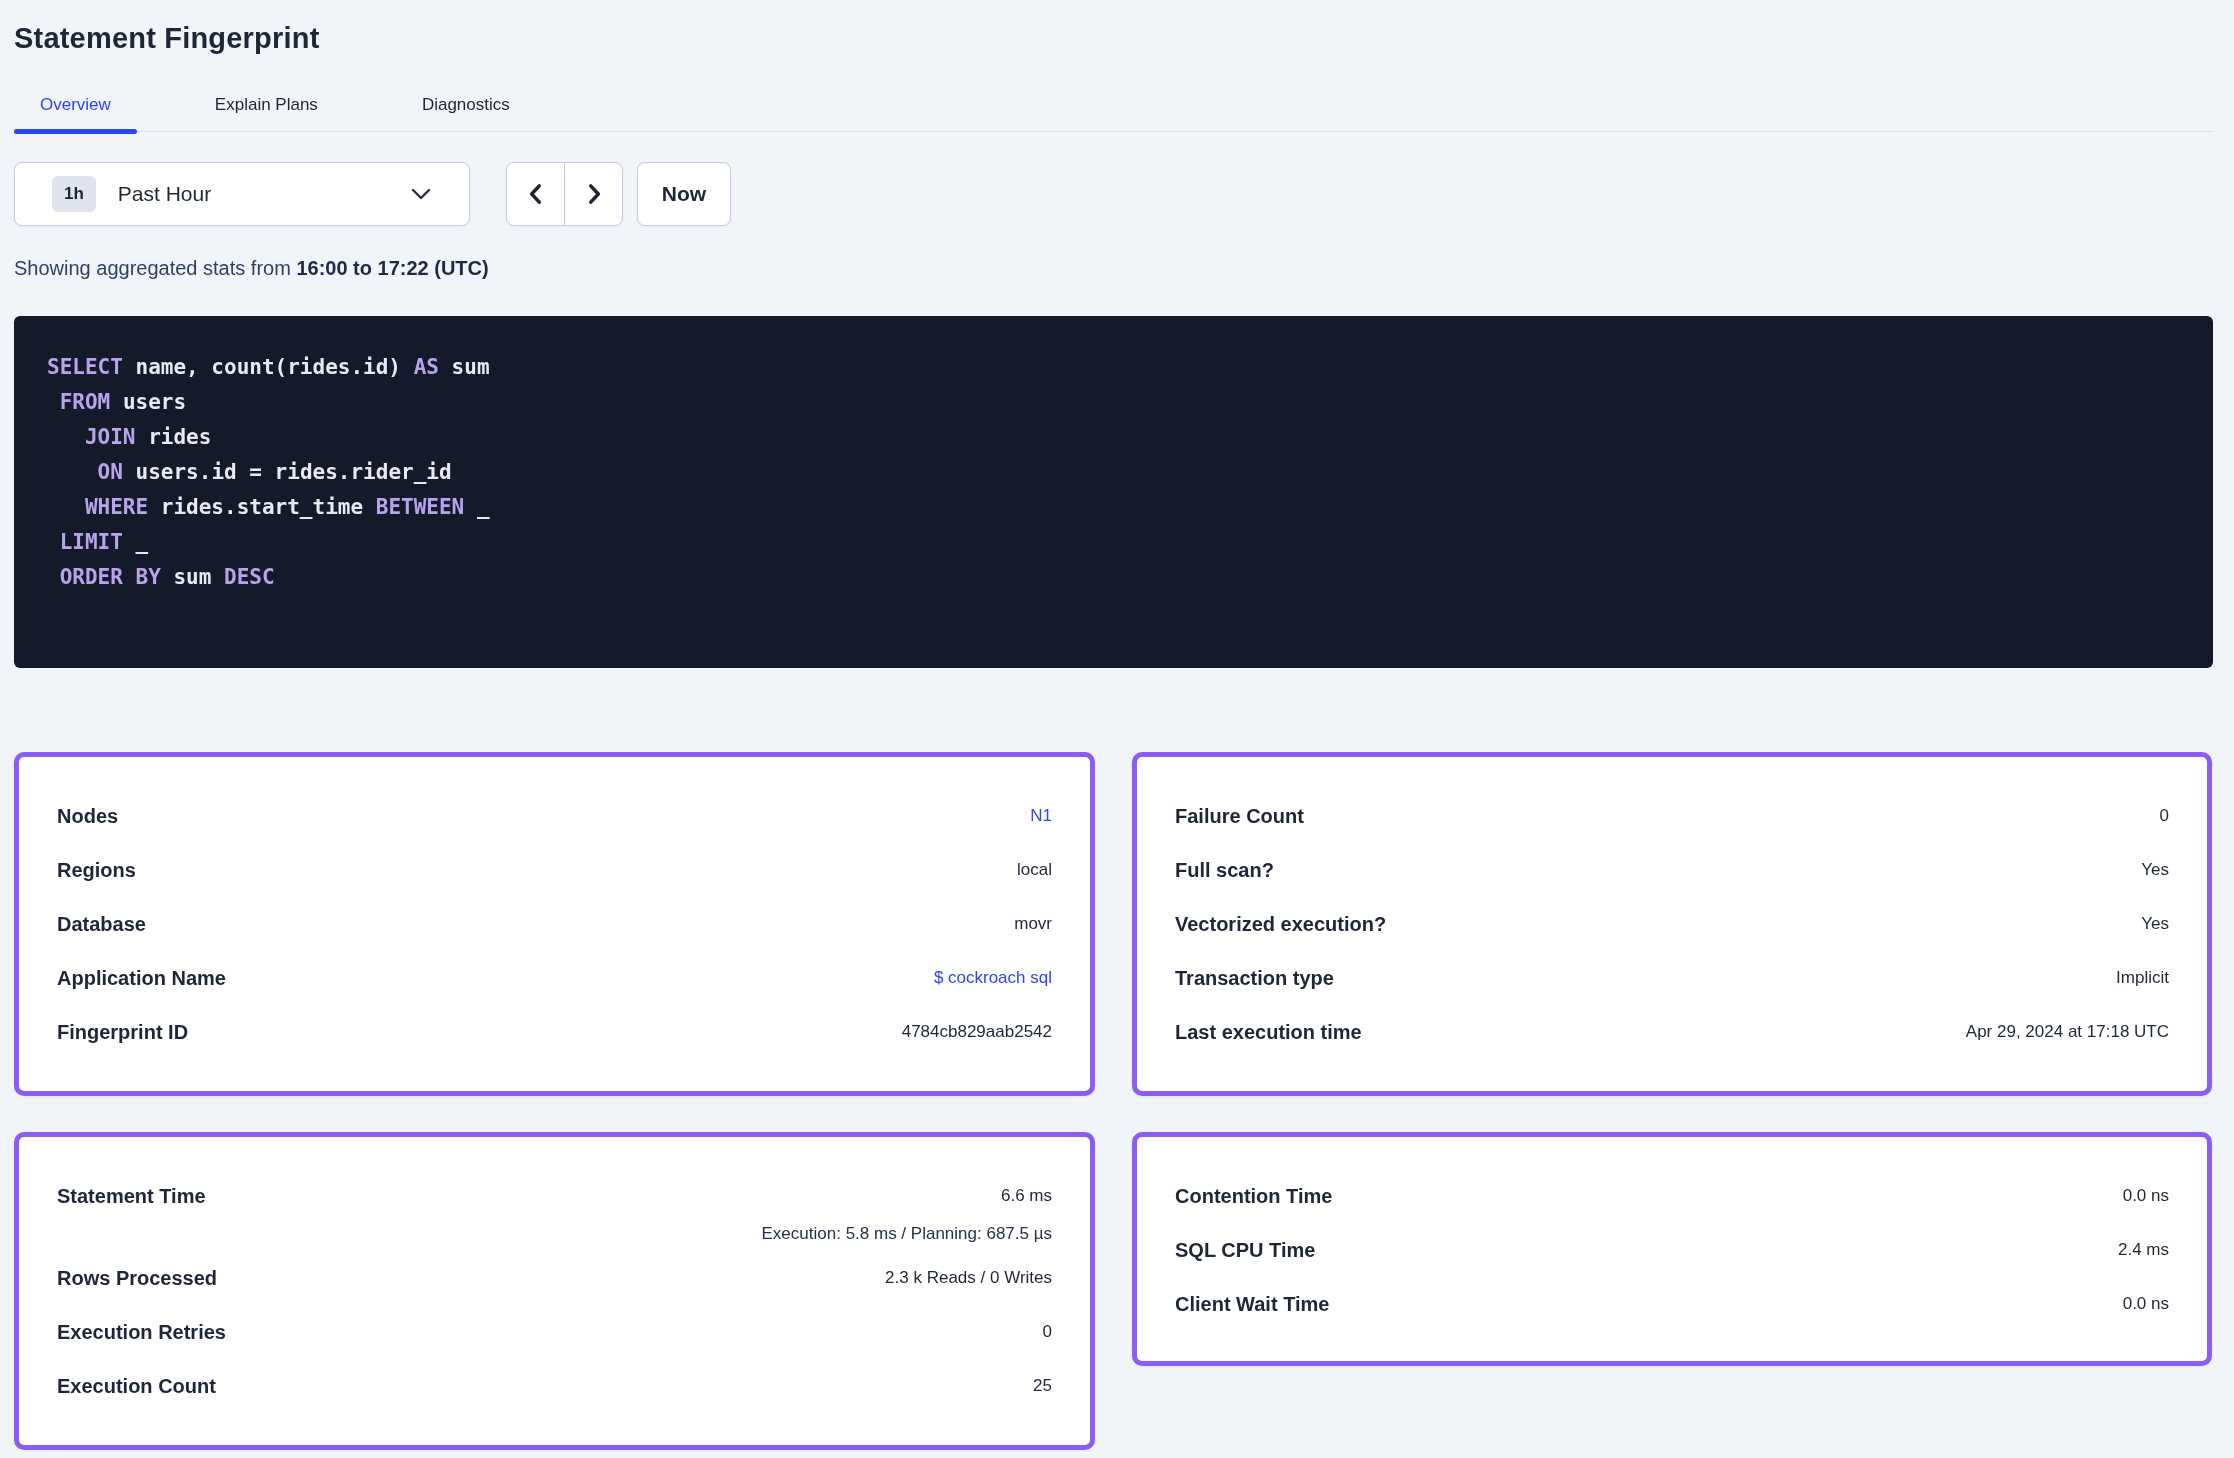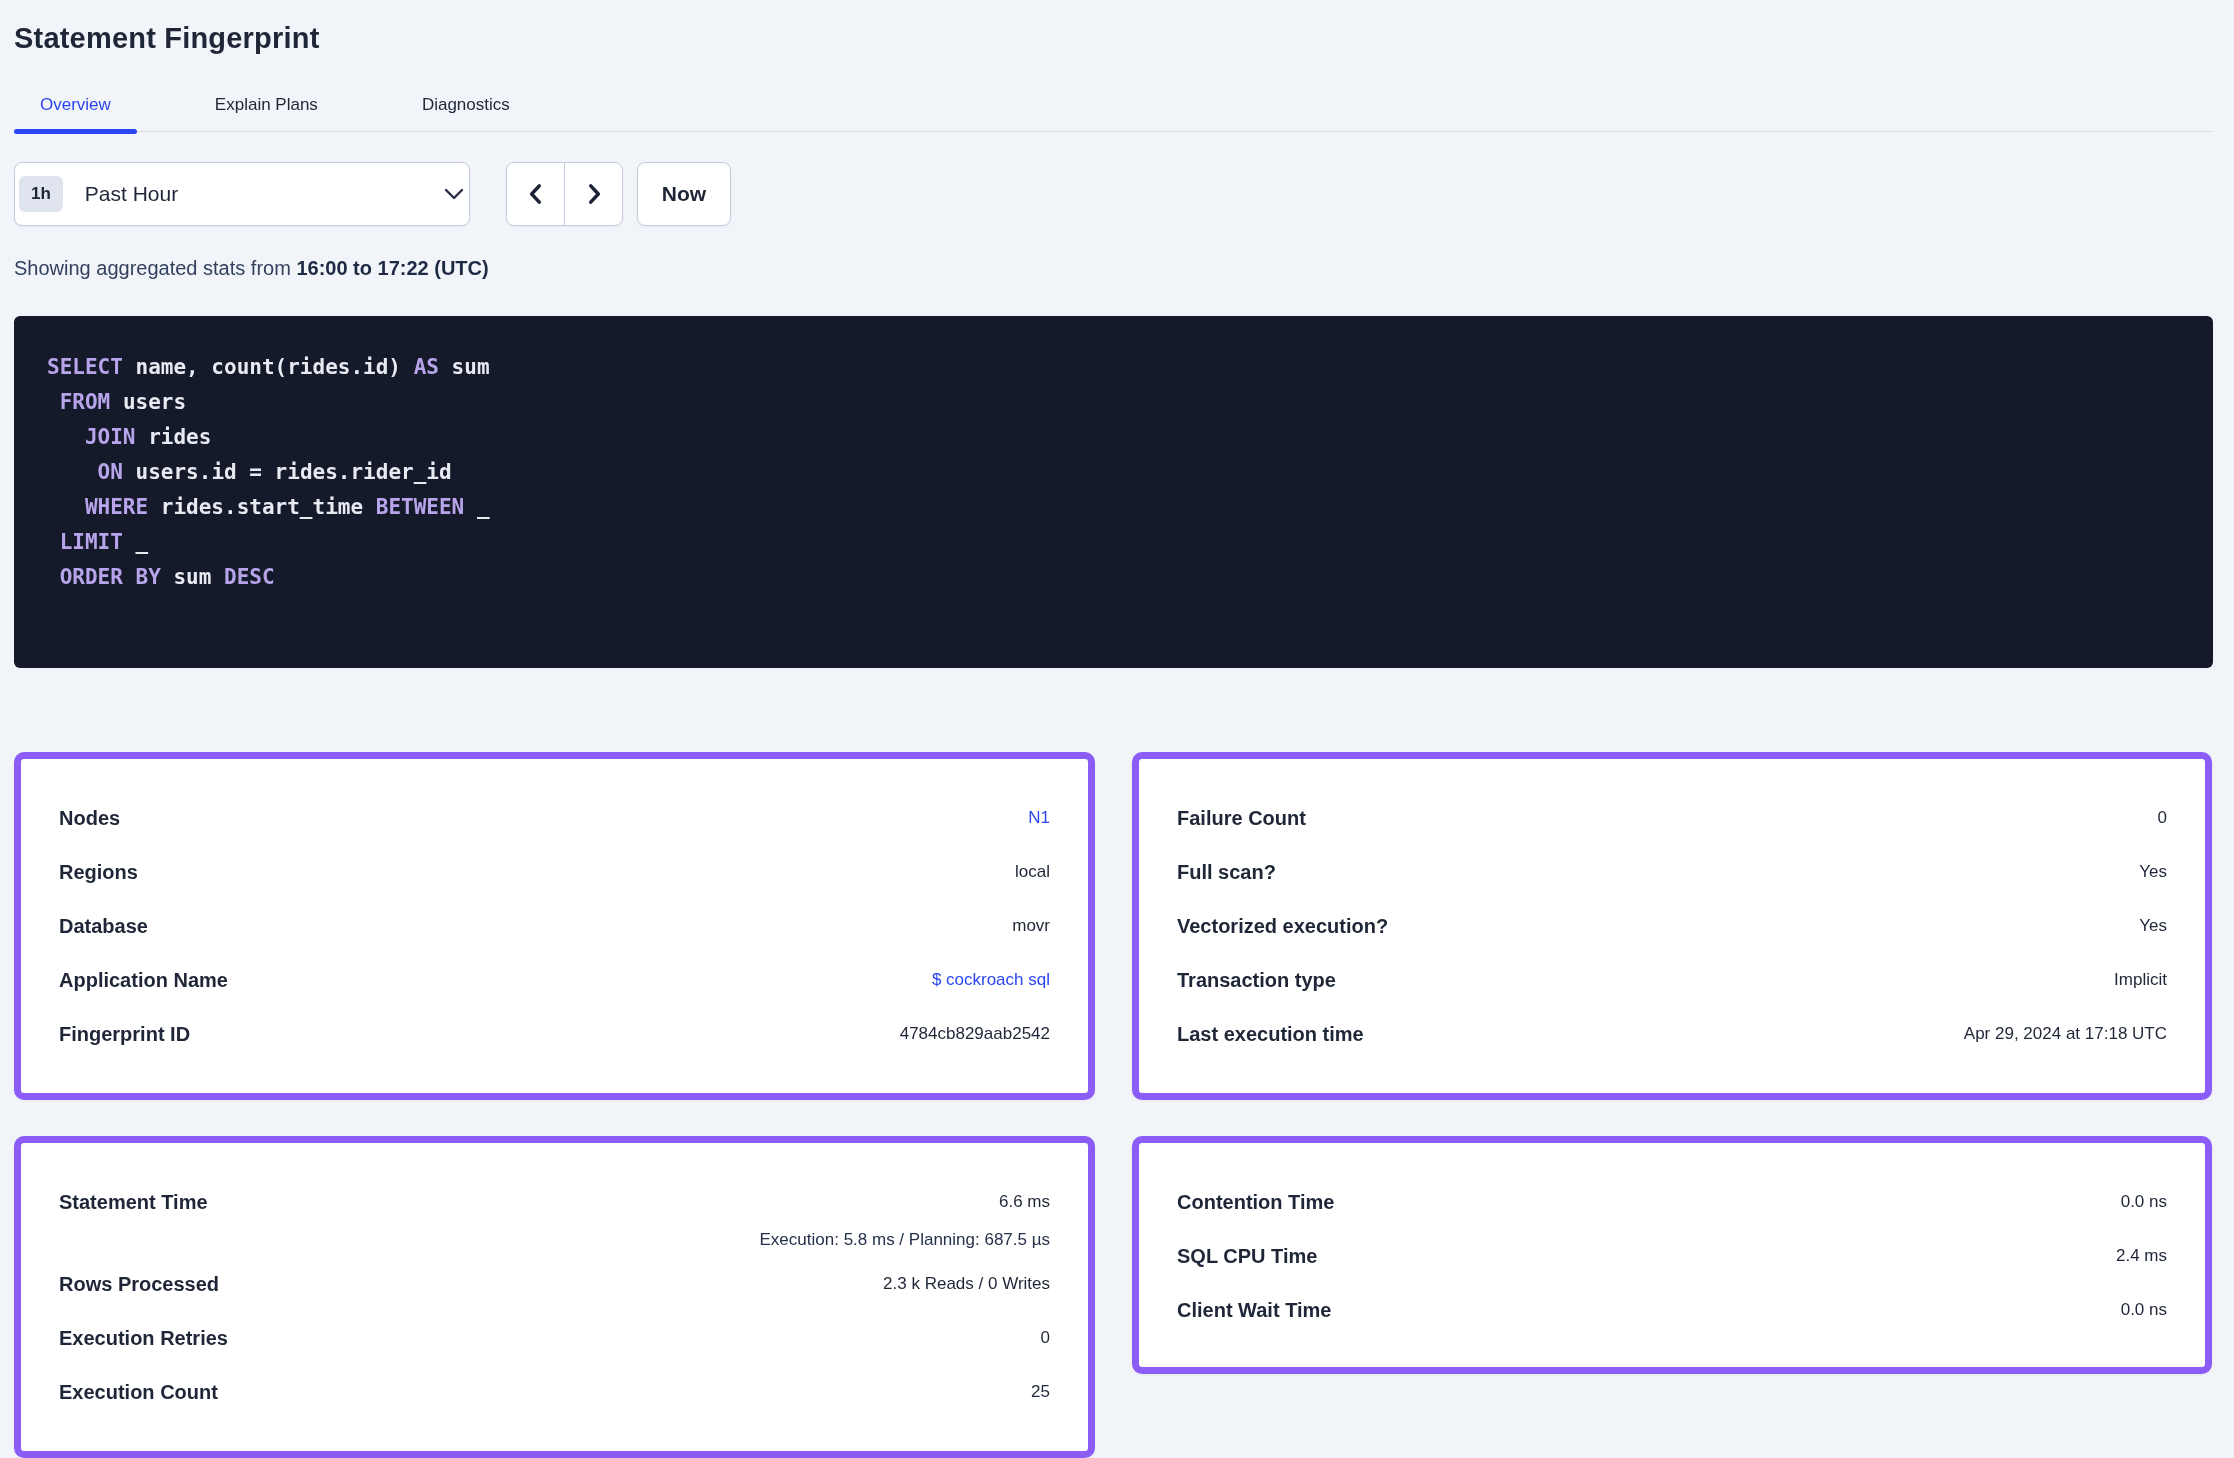--- a/index.html
+++ b/index.html
@@ -51,21 +51,21 @@
     background: #fff;
     border: 1px solid #c5cbde;
     border-radius: 8px;
     height: 64px;
     box-shadow: 0 1px 2px rgba(40,50,80,.05);
   }
   .range-picker {
     width: 456px;
     display: flex;
     align-items: center;
-    padding: 0 4px;
+    padding: 0 37px;
     cursor: pointer;
   }
   .range-badge {
     background: #dfe4ef;
     border-radius: 6px;
     font-size: 17px;
     font-weight: 700;
     color: #1e2637;
     padding: 8px 12px;
     margin-right: 22px;
@@ -128,21 +128,21 @@
     color: #e8eaf2;
   }
   .sql-line .kw { color: #b8a4ea; }
   .sql-line .id { color: #e8eaf2; }
 
   
   .cards-row { display: flex; margin-top: 84px; align-items: flex-start; }
   .cards-row.second { margin-top: 36px; }
   .card {
     background: #fff;
-    border: 7px solid #8b5cf6;
+    border: 5px solid #8b5cf6;
     border-radius: 10px;
     box-shadow: 0 1px 3px rgba(30,40,70,.05);
     padding: 32px 38px;
     width: 1081px;
   }
   .card + .card { margin-left: 37px; width: 1080px; }
 
   .kv-row {
     display: flex;
     align-items: center;

